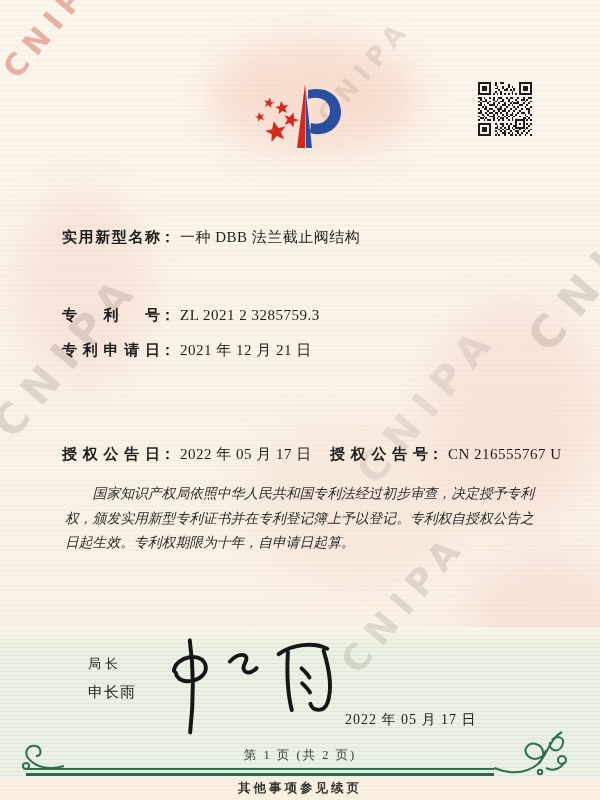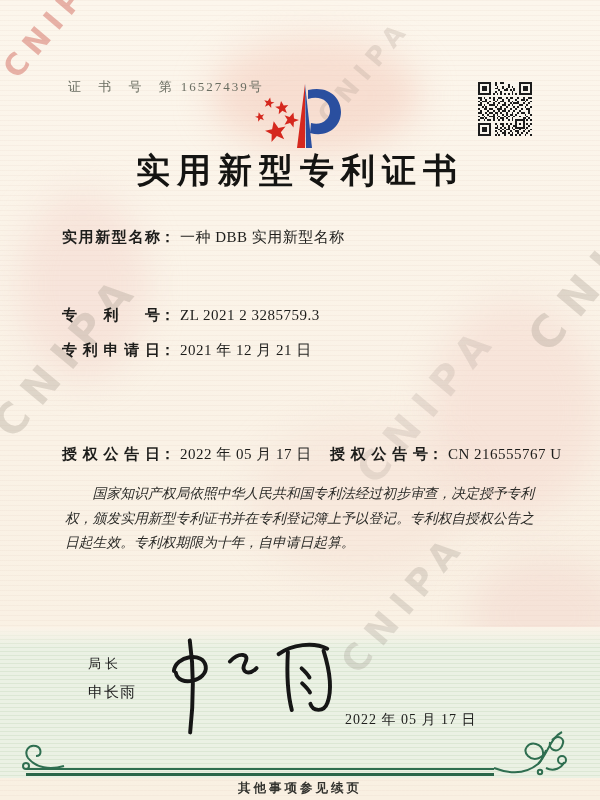--- a/index.html
+++ b/index.html
@@ -72,23 +72,20 @@
   <div class="band"></div>
   <div class="band-fade"></div>
 
   <div class="wm wm-red">CNIPA</div>
   <div class="wm wm-top">CNIPA</div>
   <div class="wm wm-right">CNIPA</div>
   <div class="wm wm-left">CNIPA</div>
   <div class="wm wm-mid">CNIPA</div>
   <div class="wm wm-low">CNIPA</div>
 
-  <div class="cert-no">
-    <span class="sp">证 书 号 第</span><span class="num">16527439</span><span>号</span>
-  </div>
 
   <svg class="qr" viewBox="0 0 29 29" shape-rendering="crispEdges">
     <g fill="#1c1c1c">
       <path d="M0 0h7v7h-7z" fill="#1c1c1c"></path>
         <path d="M1 1h5v5h-5z" fill="#f8f4ec"></path>
         <path d="M2 2h3v3h-3z"></path>
       <path d="M22 0h7v7h-7z"></path>
         <path d="M23 1h5v5h-5z" fill="#f8f4ec"></path>
         <path d="M24 2h3v3h-3z"></path>
       <path d="M0 22h7v7h-7z"></path>
@@ -132,24 +129,23 @@
       <use href="#star" transform="translate(21,21) scale(5.5) rotate(12)"></use>
       <use href="#star" transform="translate(34,26) scale(7) rotate(-8)"></use>
       <use href="#star" transform="translate(43,38) scale(8) rotate(18)"></use>
       <use href="#star" transform="translate(28,50) scale(11) rotate(-12)"></use>
     </g>
     <path d="M57,2 L49,66 L57,66 Z" fill="#d5281e"></path>
     <path d="M57,2 L58,66 L64,66 Z" fill="#2a4f9f"></path>
     <path d="M60,8 C81,3 93,16 93,30 C93,45 79,56 62,51 L63,41 C74,44 82,37 82,29 C82,19 72,13 60,17 Z" fill="#2a4f9f"></path>
   </svg>
 
-  <div class="doc-title">实用新型专利证书</div>
 
   <div class="row r0">
-    <span class="lab">实用新型名称</span><span class="col">：</span><span class="val">一种 DBB 实用新型名称</span>
+    <span class="lab">实用新型名称</span><span class="col">：</span><span class="val">一种 DBB 法兰截止阀结构</span>
   </div>
   <div class="row r2">
     <span class="lab">专利号</span><span class="col">：</span><span class="val">ZL 2021 2 3285759.3</span>
   </div>
   <div class="row r3">
     <span class="lab">专利申请日</span><span class="col">：</span><span class="val">2021 年 12 月 21 日</span>
   </div>
   <div class="row r6">
     <span class="lab">授权公告日</span><span class="col">：</span><span class="val">2022 年 05 月 17 日</span>
     <span class="pair2">
@@ -173,20 +169,21 @@
       <path d="M148,22 C146,44 146,66 150,84"></path>
       <path d="M186,22 C192,44 194,64 188,78 C184,88 172,86 170,78"></path>
       <path d="M162,40 C166,44 168,46 170,50"></path>
       <path d="M162,56 C166,60 168,62 170,66"></path>
     </g>
   </svg>
   <span class="visually-hidden">申长雨</span>
 
   <div class="issue-date">2022 年 05 月 17 日</div>
 
+  <div class="page-info">第 1 页 (共 2 页)</div>
 
   <div class="rule-thin"></div>
   <div class="rule-thick"></div>
 
   <svg class="corner-right" viewBox="0 0 76 52">
     <g fill="none" stroke="#2f6e50" stroke-width="2">
       <path d="M2,44 C18,50 34,50 46,40 C54,33 52,22 44,20 C36,18 30,26 36,32 C42,38 52,34 54,26"></path>
       <path d="M46,40 C56,30 58,14 70,8"></path>
       <path d="M60,16 C66,10 74,14 70,22 C66,30 56,26 58,18"></path>
       <circle cx="70" cy="36" r="4"></circle>

